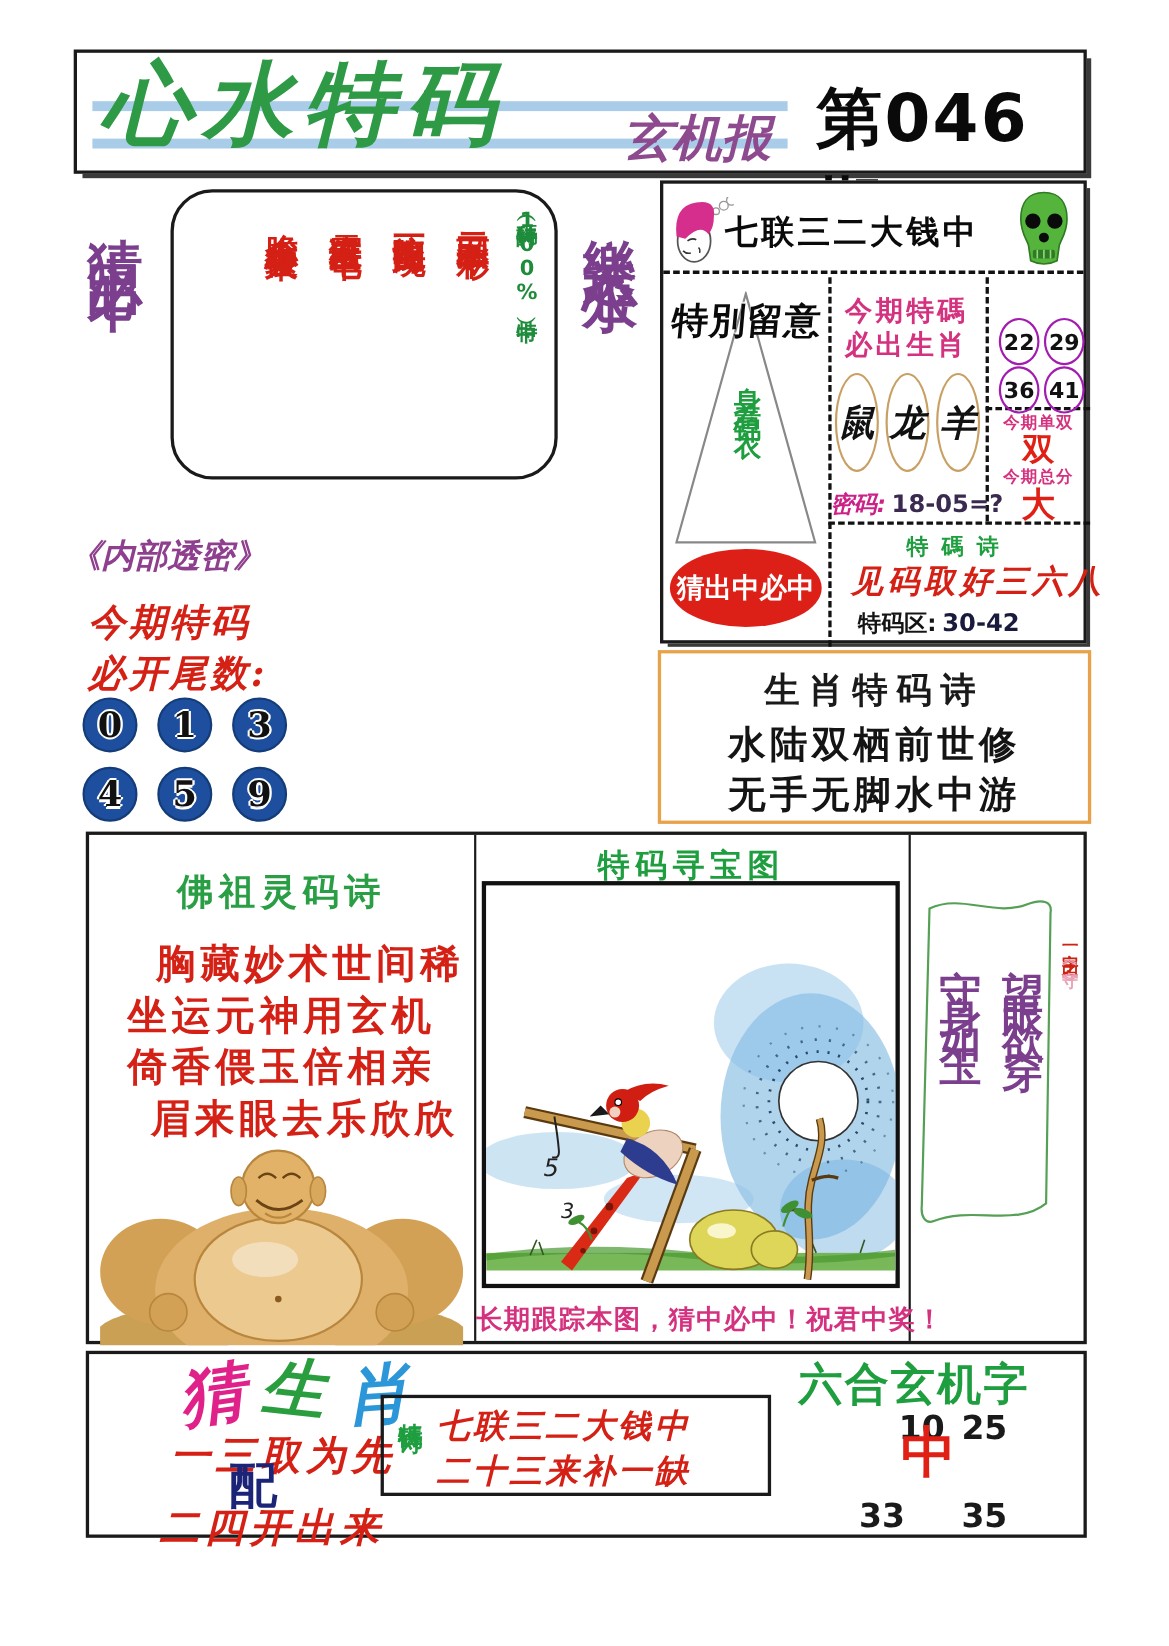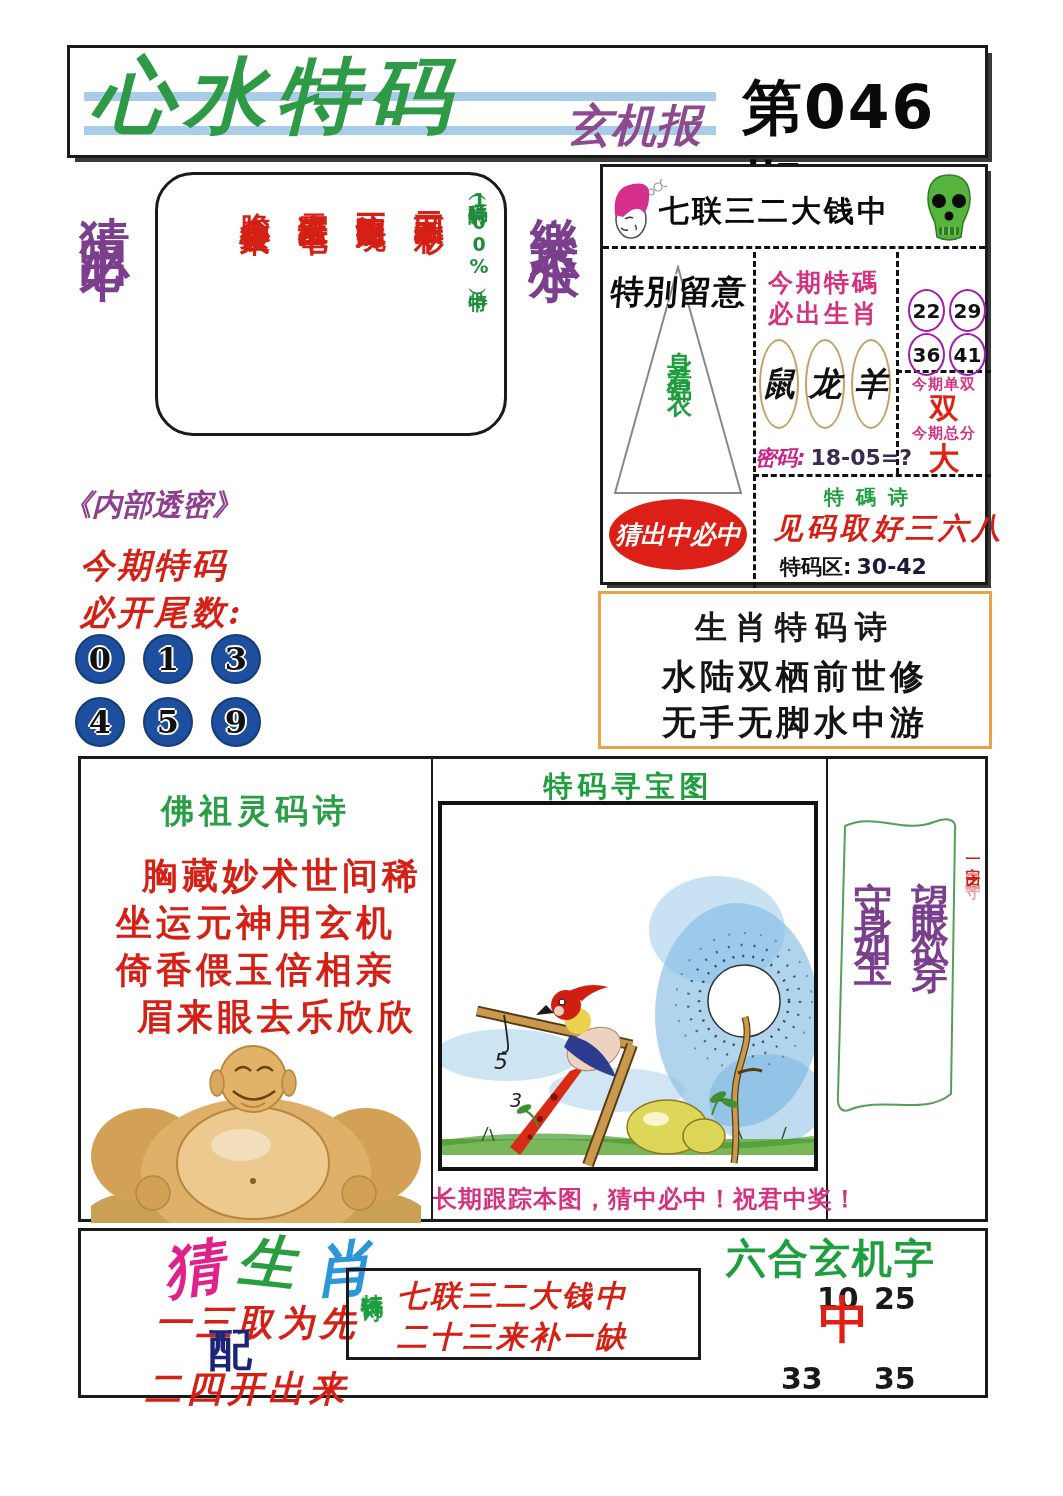--- a/index.html
+++ b/index.html
@@ -152,21 +152,21 @@
   <div class="abs vdash" style="left:150px; top:85px; height:336px;"></div>
   <div class="abs vdash" style="left:293px; top:85px; height:222px;"></div>
   <div class="abs hdash" style="left:293px; top:203px; width:95px;"></div>
   <div class="abs hdash" style="left:150px; top:307px; width:238px;"></div>
 
   <svg class="abs" style="left:10px; top:98px;" width="130" height="232" viewBox="0 0 130 232">
     <polygon points="65,2 2,228 128,228" fill="none" stroke="#888" stroke-width="2"></polygon>
   </svg>
   <div class="abs special-note" style="left:6px; top:103px; width:140px; text-align:center;">特別留意</div>
   <div class="abs tri-green v" style="left:60px; top:165px; height:160px;">身着锦衣</div>
-  <div class="abs red-oval" style="left:6px; top:332px; width:138px; height:71px;font-style:italic;">猜出中必中</div>
+  <div class="abs red-oval" style="left:6px; top:332px; width:138px; height:71px;">猜出中必中</div>
 
   <div class="abs magenta-h ctr" style="left:154px; top:100px; width:134px;">
     <div>今期特碼</div>
     <div>必出生肖</div>
   </div>
   <div class="abs" style="left:156px; top:172px; width:132px; display:flex; justify-content:space-between;">
     <div class="zov">鼠</div>
     <div class="zov">龙</div>
     <div class="zov">羊</div>
   </div>

